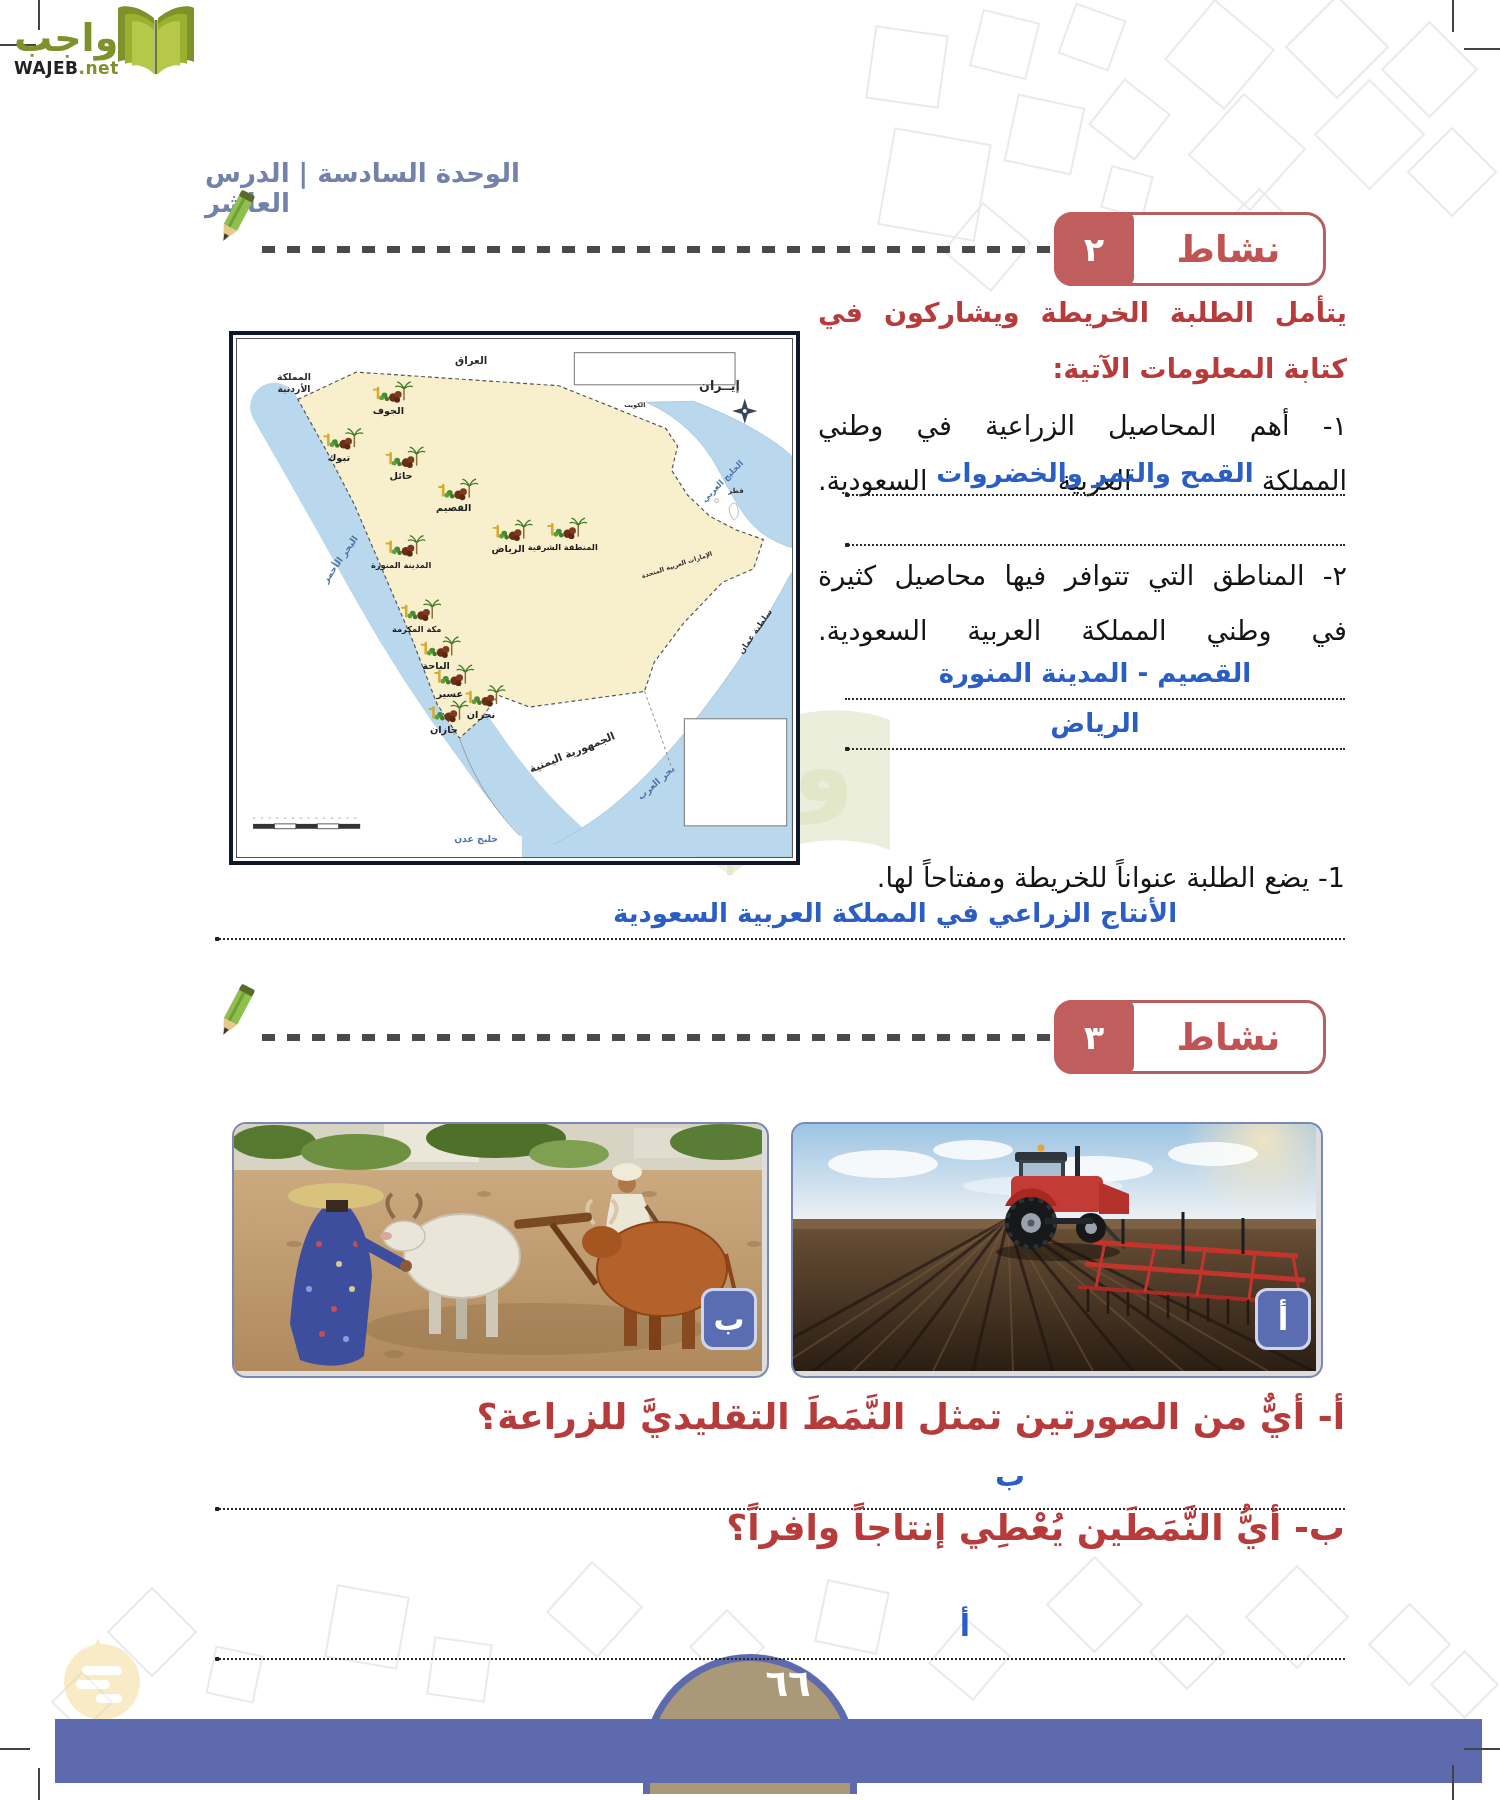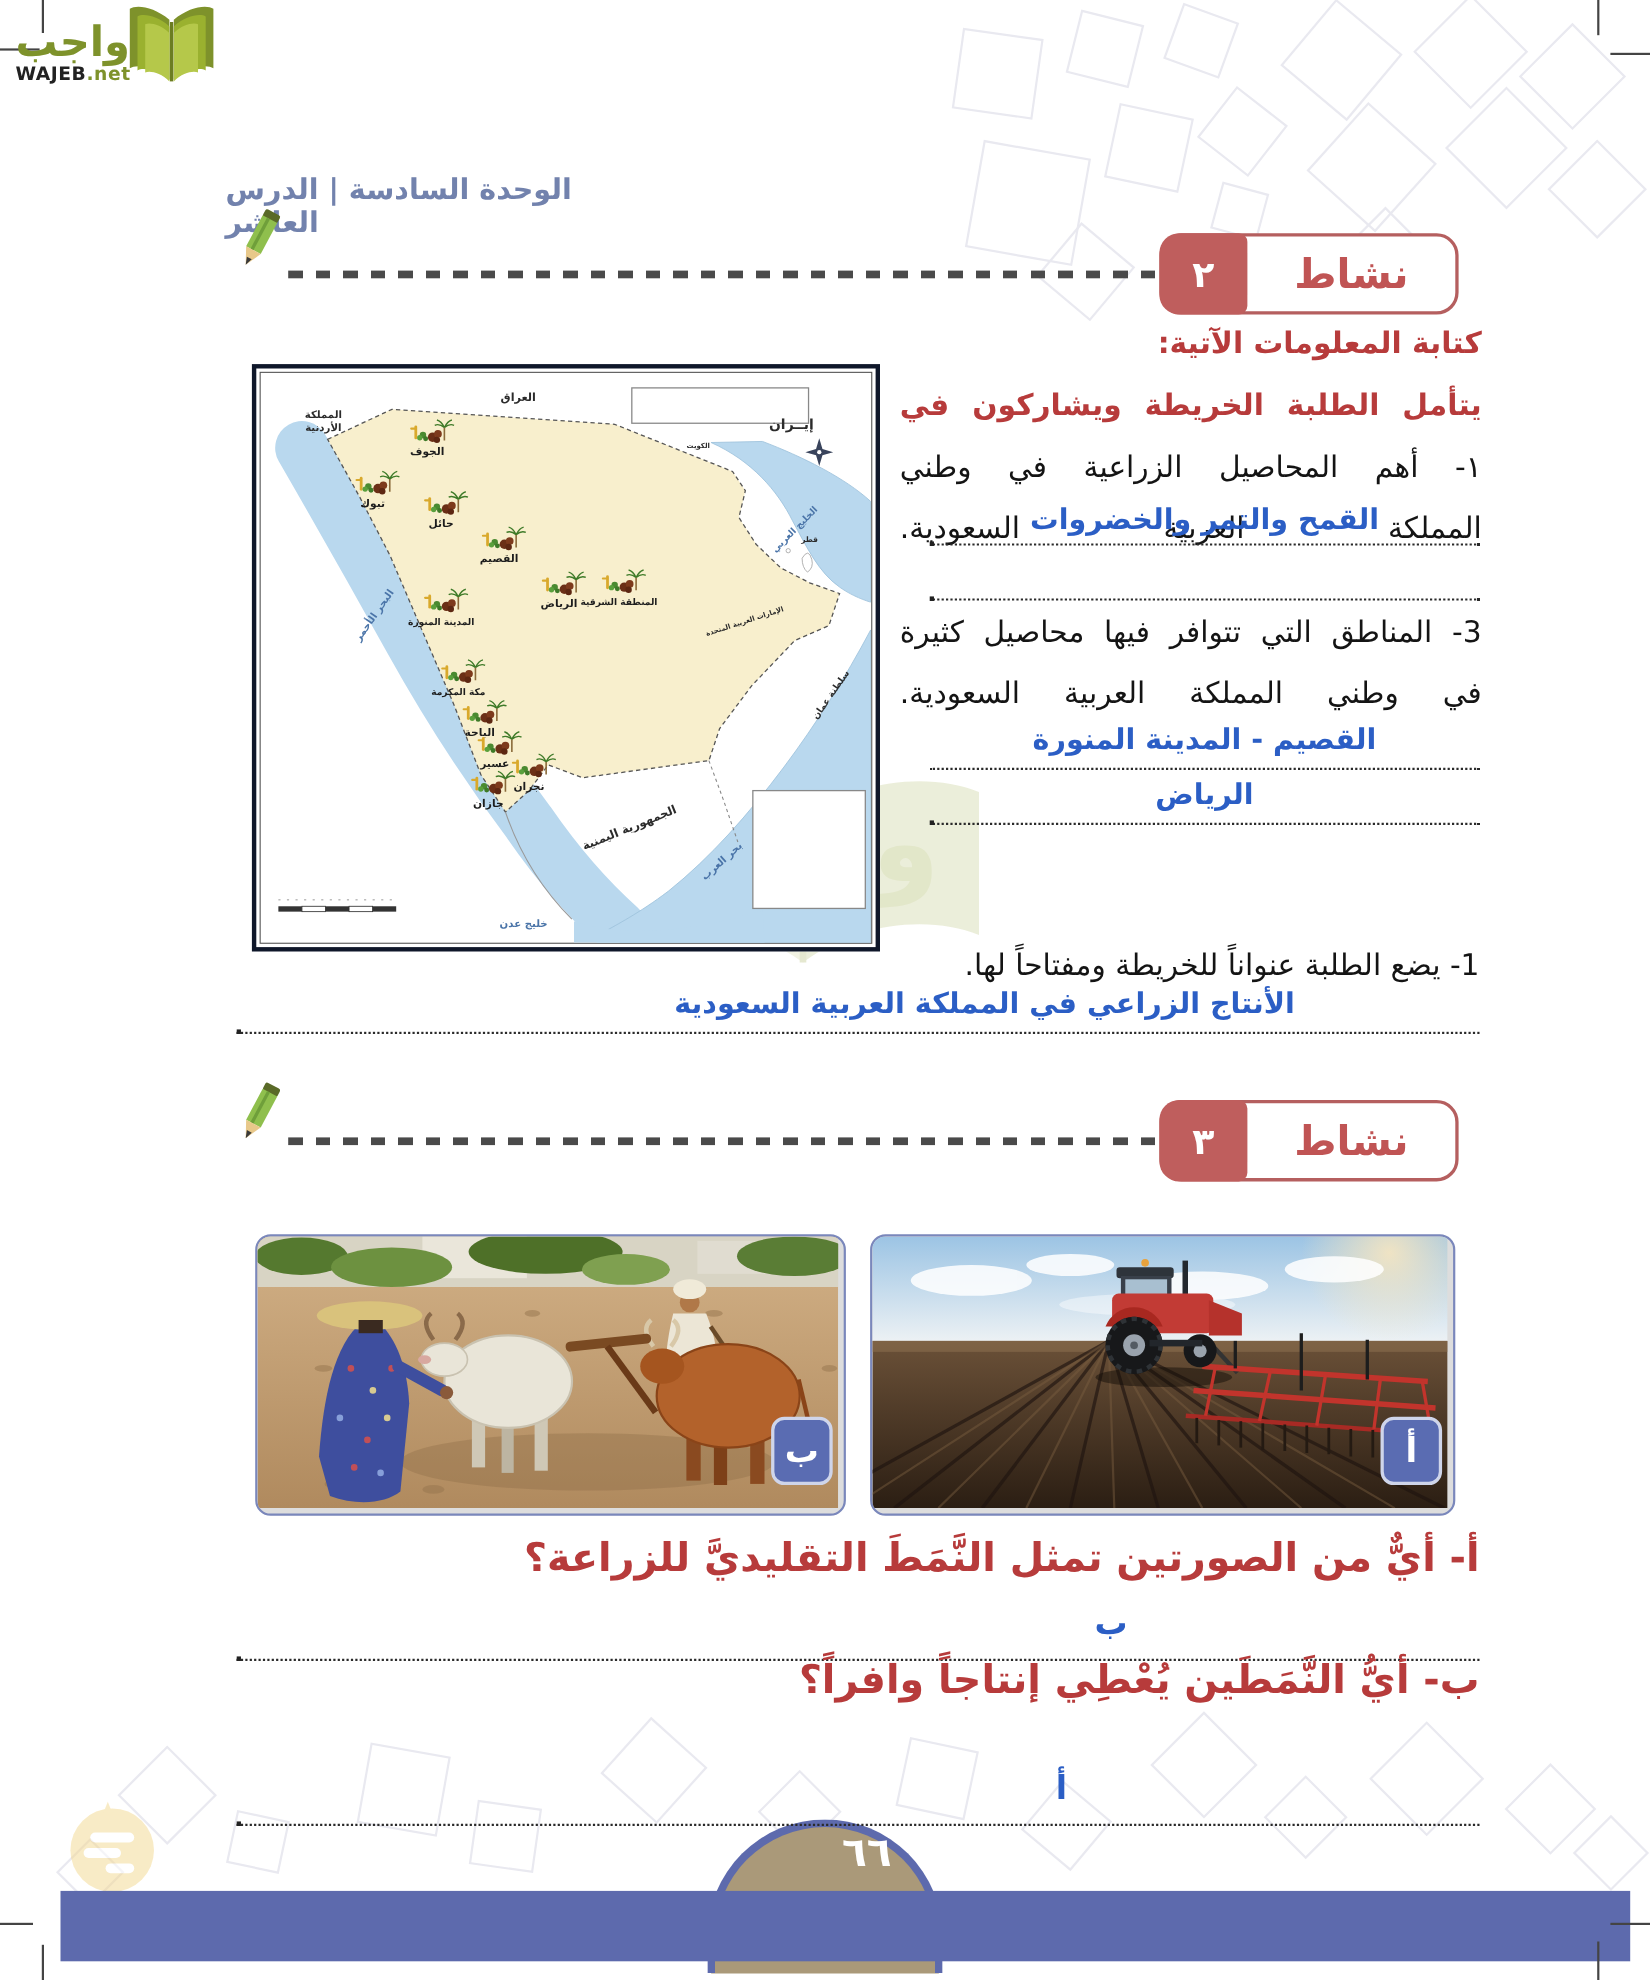--- a/index.html
+++ b/index.html
@@ -274,34 +274,34 @@
           </g>
       <g transform="translate(250,378)">
             <use href="#crops"></use>
             <text class="reg" y="11">نجران</text>
           </g>
     </svg>
    </div>
   </div>
 
   <div class="col" style="top:285px;">
+    <div class="red-line stretch">يتأمل الطلبة الخريطة ويشاركون في</div>
     <div class="red-line">كتابة المعلومات الآتية:</div>
-    <div class="red-line stretch">يتأمل الطلبة الخريطة ويشاركون في</div>
   </div>
   <div class="col q-item" style="top:398px;">١- أهم المحاصيل الزراعية في وطني المملكة العربية السعودية.</div>
 
   <div class="ans-line" style="left:845px;width:500px;top:452px;height:42px;">
     <span class="blue-ans">القمح والتمر والخضروات</span>
     <span class="dot">.</span>
   </div>
   <div class="ans-line" style="left:845px;width:500px;top:502px;height:42px;">
     <span class="dot">.</span>
   </div>
 
-  <div class="col q-item" style="top:548px;">3- المناطق التي تتوافر فيها محاصيل كثيرة في وطني المملكة العربية السعودية.</div>
+  <div class="col q-item" style="top:548px;">٢- المناطق التي تتوافر فيها محاصيل كثيرة في وطني المملكة العربية السعودية.</div>
 
   <div class="ans-line" style="left:845px;width:500px;top:652px;height:46px;">
     <span class="blue-ans">القصيم - المدينة المنورة</span>
   </div>
   <div class="ans-line" style="left:845px;width:500px;top:702px;height:46px;">
     <span class="blue-ans">الرياض</span>
     <span class="dot">.</span>
   </div>
 
   <div class="q3">1- يضع الطلبة عنواناً للخريطة ومفتاحاً لها.</div>

